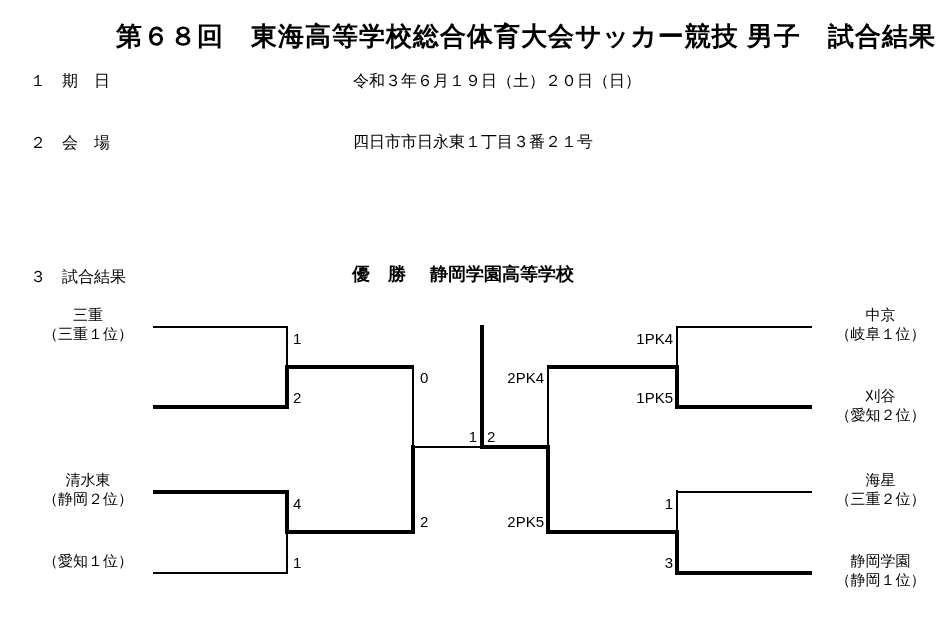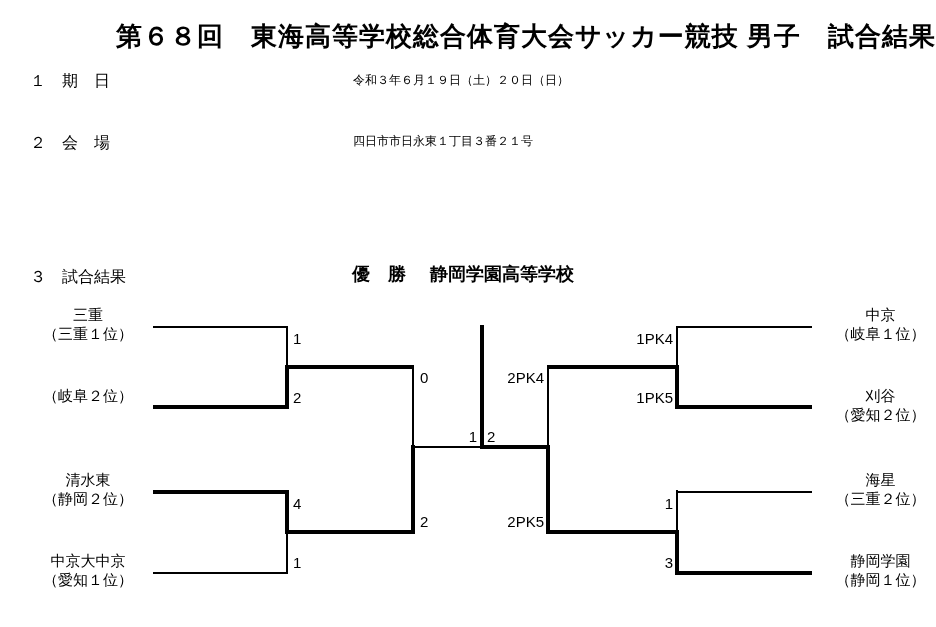--- a/index.html
+++ b/index.html
@@ -8,21 +8,21 @@
     background:#ffffff; color:#000000;
     font-family:"Liberation Sans", sans-serif;
     position:relative; overflow:hidden;
   }
   .title {
     position:absolute; left:0; top:19px; width:936px;
     text-align:right; font-size:26px; font-weight:bold;
     letter-spacing:1px; white-space:nowrap;
   }
   .info-label { position:absolute; font-size:16px; white-space:nowrap; }
-  .info-value { position:absolute; font-size:12px; line-height:19px; white-space:nowrap; }
+  .info-value { position:absolute; font-size:16px; line-height:19px; white-space:nowrap; }
   .champ { position:absolute; left:352px; top:264px; font-size:18px; font-weight:bold; line-height:21px; white-space:nowrap; }
   .champ .lbl { display:inline-block; width:78px; }
   .bl { position:absolute; background:#000000; }
   .h.thin { height:2px; } .h.bold { height:4px; }
   .v.thin { width:2px; }  .v.bold { width:4px; }
   .team { position:absolute; text-align:center; font-size:15px; line-height:19px; white-space:nowrap; }
   .score { position:absolute; font-size:15px; line-height:16px; white-space:nowrap; }
   .score.r { text-align:center; }
 </style>
 </head>
@@ -76,28 +76,26 @@
 <div class="bl v thin" style="left:676px;top:490px;height:44px"></div>
 <div class="bl v bold" style="left:675px;top:530px;height:45px"></div>
 <div class="bl h thin" style="left:677px;top:491px;width:135px"></div>
 <div class="bl h bold" style="left:677px;top:571px;width:135px"></div>
 
 <div class="team" style="left:23px;top:305px;width:130px">
   <div>三重</div>
   <div>（三重１位）</div>
 </div>
 <div class="team" style="left:23px;top:386px;width:130px">
-  <div>（岐阜２位）</div>
 </div>
 <div class="team" style="left:23px;top:470px;width:130px">
   <div>清水東</div>
   <div>（静岡２位）</div>
 </div>
 <div class="team" style="left:23px;top:551px;width:130px">
-  <div>中京大中京</div>
   <div>（愛知１位）</div>
 </div>
 
 <div class="team" style="left:828px;top:305px;width:105px">
   <div>中京</div>
   <div>（岐阜１位）</div>
 </div>
 <div class="team" style="left:828px;top:386px;width:105px">
   <div>刈谷</div>
   <div>（愛知２位）</div>

